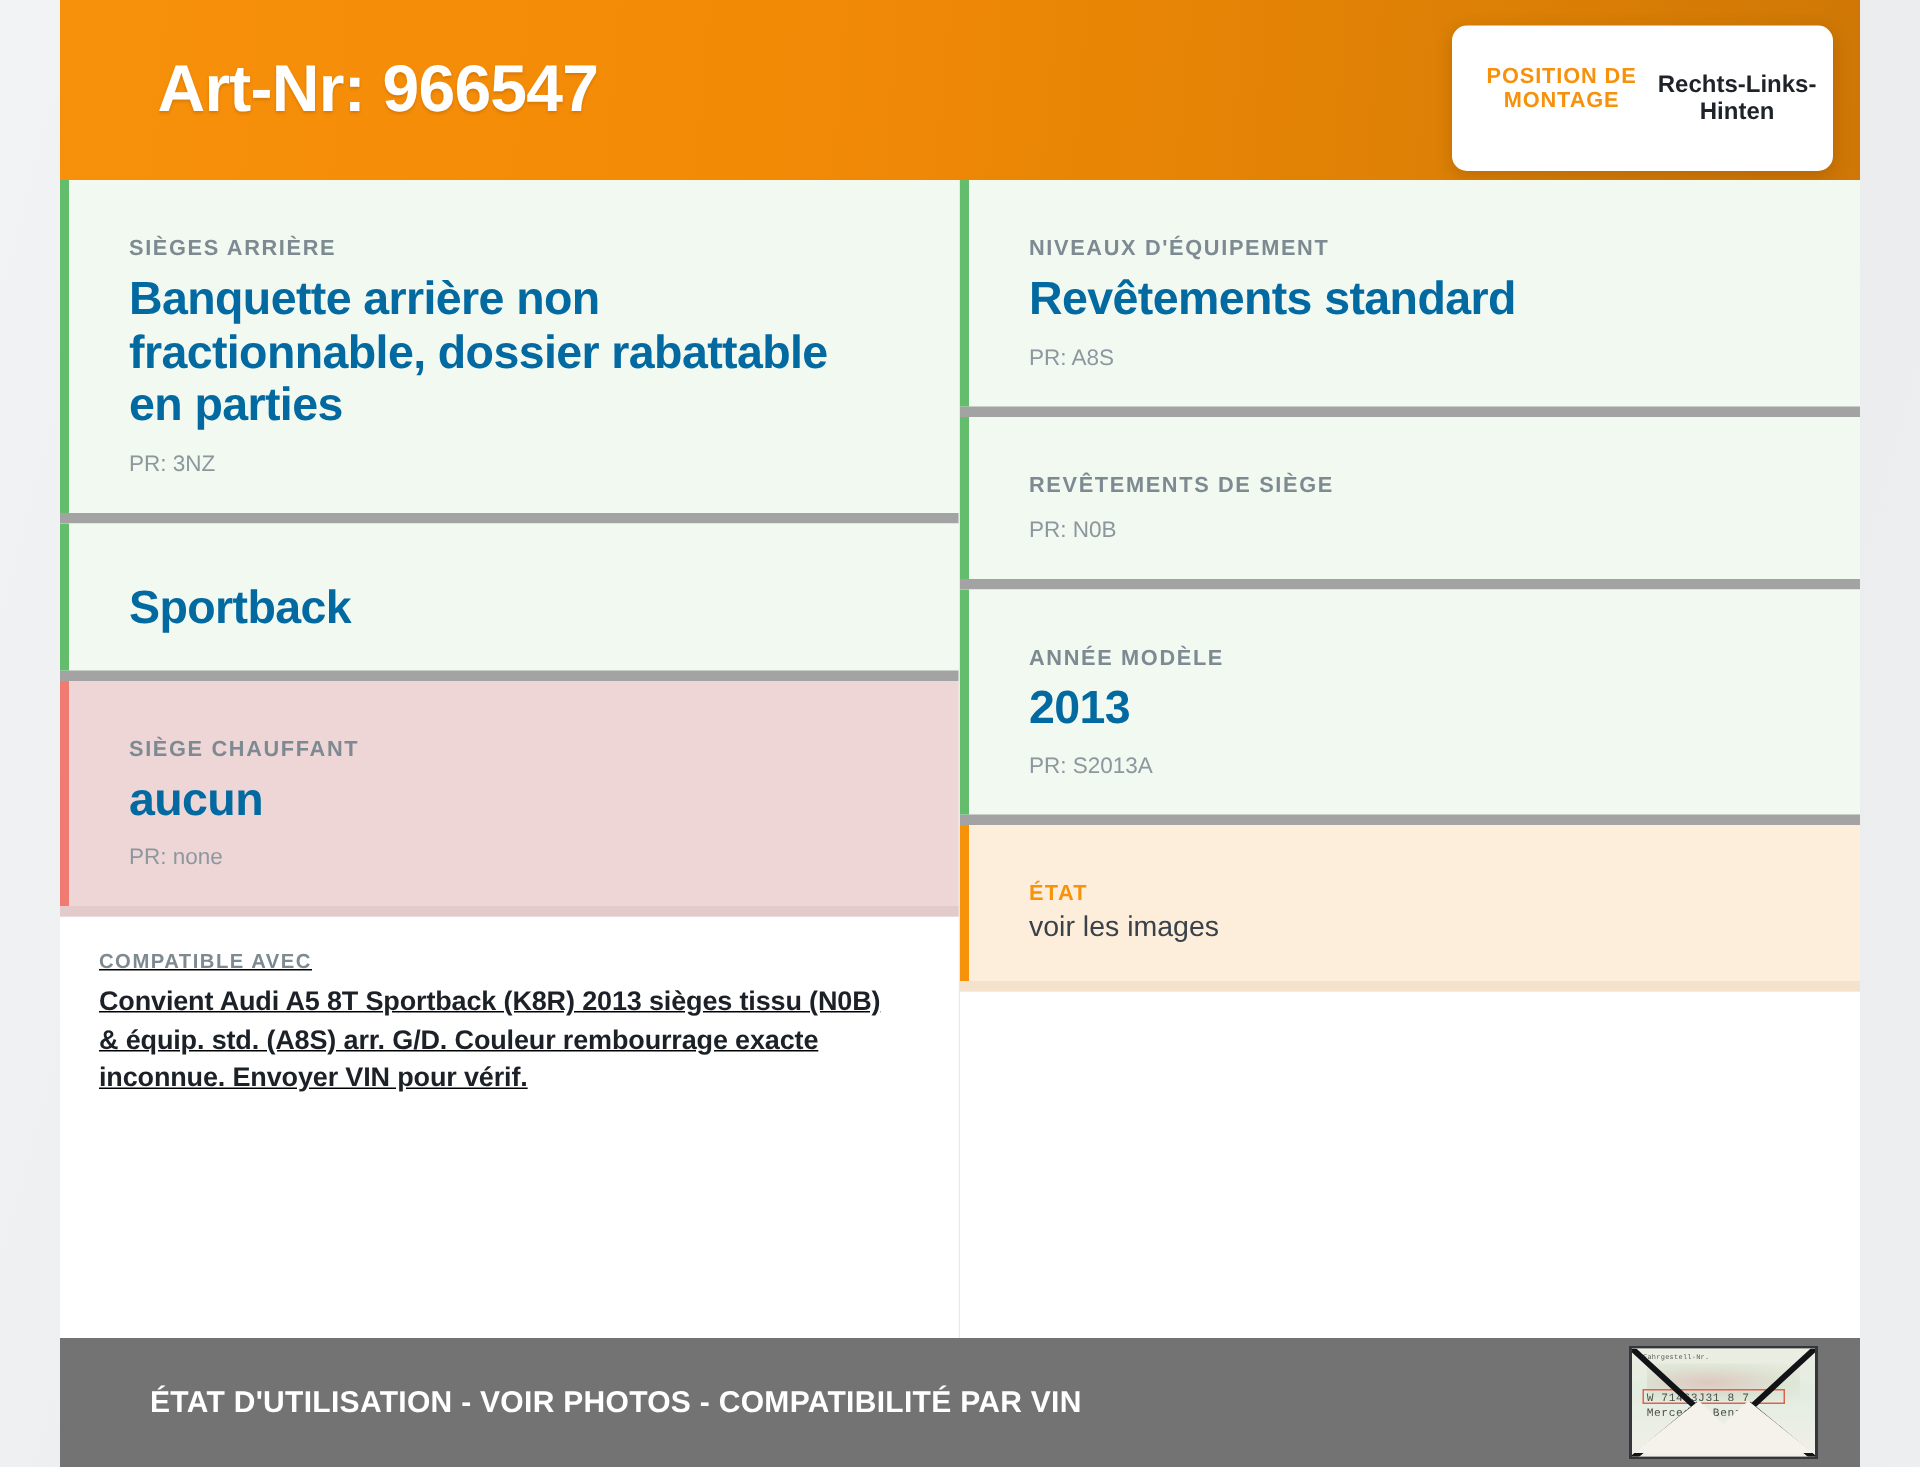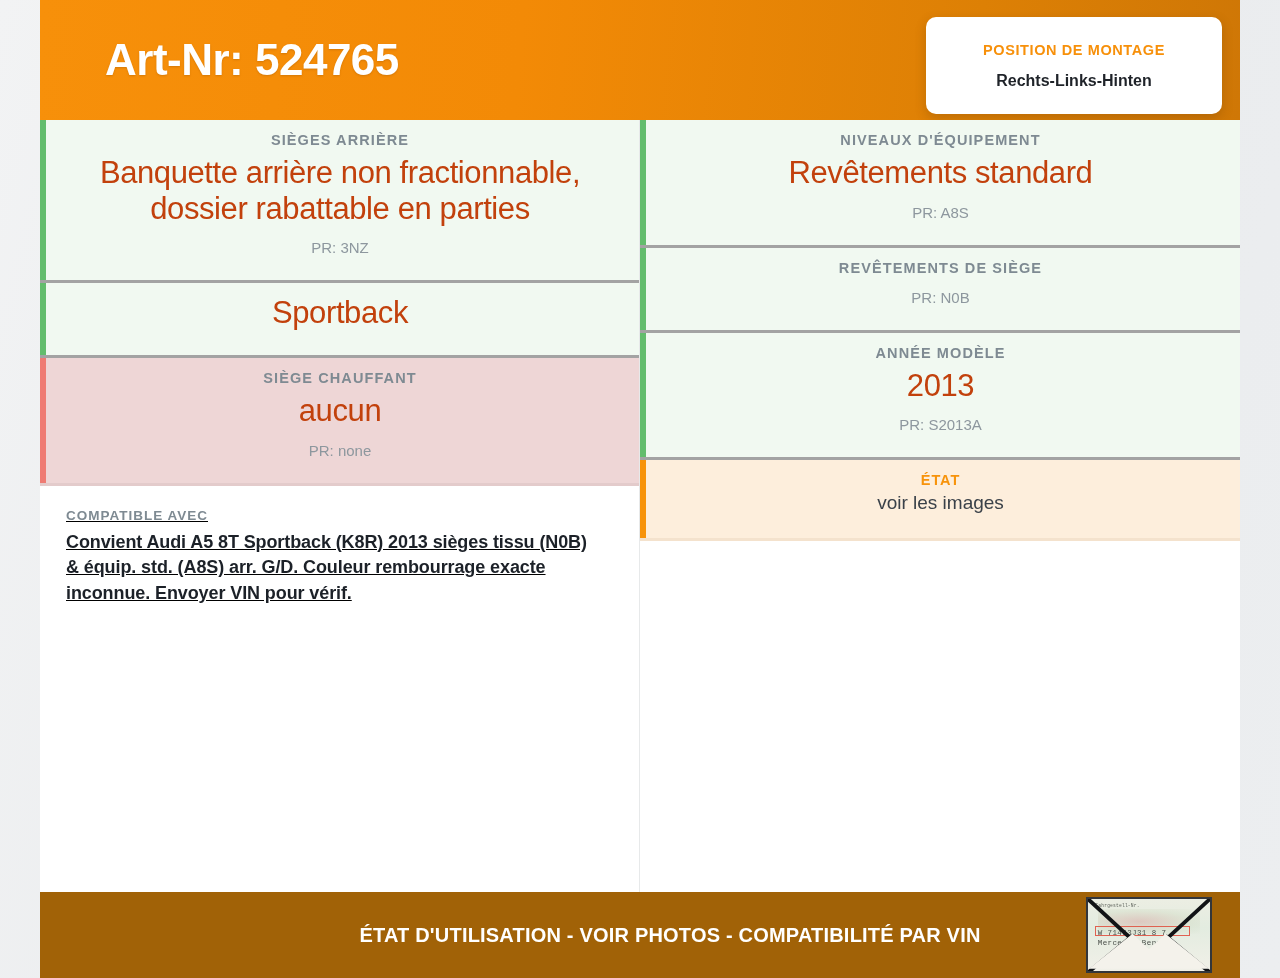--- a/index.html
+++ b/index.html
@@ -44,27 +44,27 @@
     font-weight: bold;
     letter-spacing: -0.5px;
     margin-left: 65px;
     text-shadow: 0 1px 2px rgba(120,60,0,.25);
   }
 
   .mount-badge {
     position: absolute;
     right: 18px;
     top: 17px;
-    width: 296px;
+    width: 254px;
     min-height: 97px;
     background: #ffffff;
     border-radius: 10px;
     box-shadow: 0 4px 11px rgba(90,50,0,.25);
     display: flex;
-    flex-direction: column;
+    flex-direction: row;
     align-items: center;
     justify-content: center;
     padding: 12px 10px;
   }
   .mount-badge-label {
     color: #f7900a;
     font-size: 14.5px;
     font-weight: bold;
     letter-spacing: 0.6px;
     text-align: center;
@@ -89,24 +89,23 @@
     width: 600px;
     display: flex;
     flex-direction: column;
     background: #ffffff;
   }
   .col-left  { border-right: 1px solid #e7e9ea; }
 
   
   .spec {
     position: relative;
-    padding: 12px 45px 24px 46px;
+    padding: 38px 45px 24px 46px;
     background: #f1f9f1;
-    border-bottom: 3px solid #a3a3a3;
-    text-align: center;
+    border-bottom: 7px solid #a3a3a3;
   }
   .spec::before {
     content: "";
     position: absolute;
     left: 0; top: 0; bottom: 0;
     width: 6px;
     background: #63bd6d;
   }
   .spec.is-negative { background: #eed6d6; border-bottom-color: #e3cbcb; }
   .spec.is-negative::before { background: #ef7b73; }
@@ -118,23 +117,23 @@
     color: #7e8a92;
     font-size: 14.5px;
     font-weight: bold;
     letter-spacing: 1.1px;
     text-transform: uppercase;
     margin-bottom: 7px;
   }
   .spec.is-warn .spec-label { color: #f7930b; letter-spacing: .9px; margin-bottom: 4px; }
 
   .spec-value {
-    color: #c2410c;
+    color: #0369a1;
     font-size: 31px;
-    font-weight: normal;
+    font-weight: bold;
     line-height: 1.15;
     letter-spacing: -0.4px;
   }
   .spec.is-warn .spec-value {
     font-size: 19px;
     font-weight: normal;
     color: #3a4149;
     letter-spacing: 0;
   }
   .spec-pr {
@@ -164,25 +163,24 @@
     color: #1c2128;
     font-size: 18px;
     font-weight: bold;
     line-height: 1.42;
     letter-spacing: -0.1px;
   }
 
   
   .footer {
     flex: 0 0 86px;
-    background: #a16207;
+    background: #737373;
     display: flex;
     align-items: center;
     position: relative;
-    justify-content: center;
   }
   .footer-text {
     color: #ffffff;
     font-size: 20px;
     font-weight: bold;
     letter-spacing: 0.2px;
     margin-left: 60px;
   }
   .footer-thumb {
     position: absolute;
@@ -237,21 +235,21 @@
     letter-spacing: .4px;
   }
   .footer-thumb svg { position: absolute; inset: 0; }
 </style>
 </head>
 <body>
 
 <div class="card">
 
   <div class="header">
-    <div class="header-title">Art-Nr: 524765</div>
+    <div class="header-title">Art-Nr: 966547</div>
 
     <div class="mount-badge">
       <div class="mount-badge-label">POSITION DE MONTAGE</div>
       <div class="mount-badge-value">Rechts-Links-Hinten</div>
     </div>
   </div>
 
   <div class="body">
 
     <div class="col col-left">

